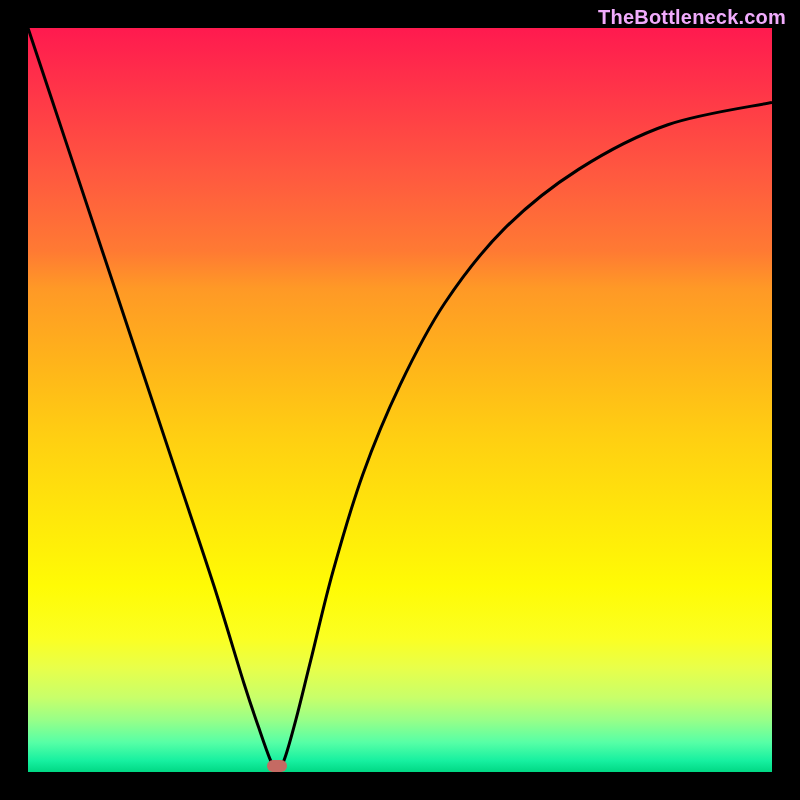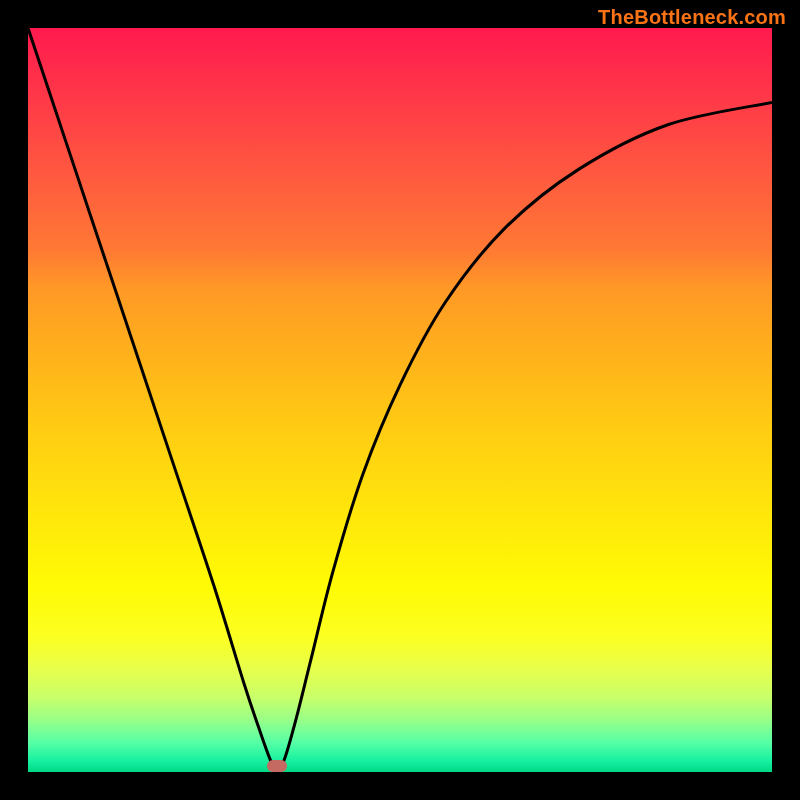--- a/index.html
+++ b/index.html
@@ -34,21 +34,21 @@
       #16f0a0 98.5%,
       #00d884 100%);
   }
   .watermark {
     position: absolute;
     top: 6px;
     right: 14px;
     font-family: Arial, Helvetica, sans-serif;
     font-size: 20px;
     font-weight: 600;
-    color: #f97316;
+    color: #f0abfc;
     letter-spacing: 0.2px;
     user-select: none;
   }
   svg.curve {
     position: absolute;
     left: 0; top: 0;
     width: 100%;
     height: 100%;
   }
   .marker {

